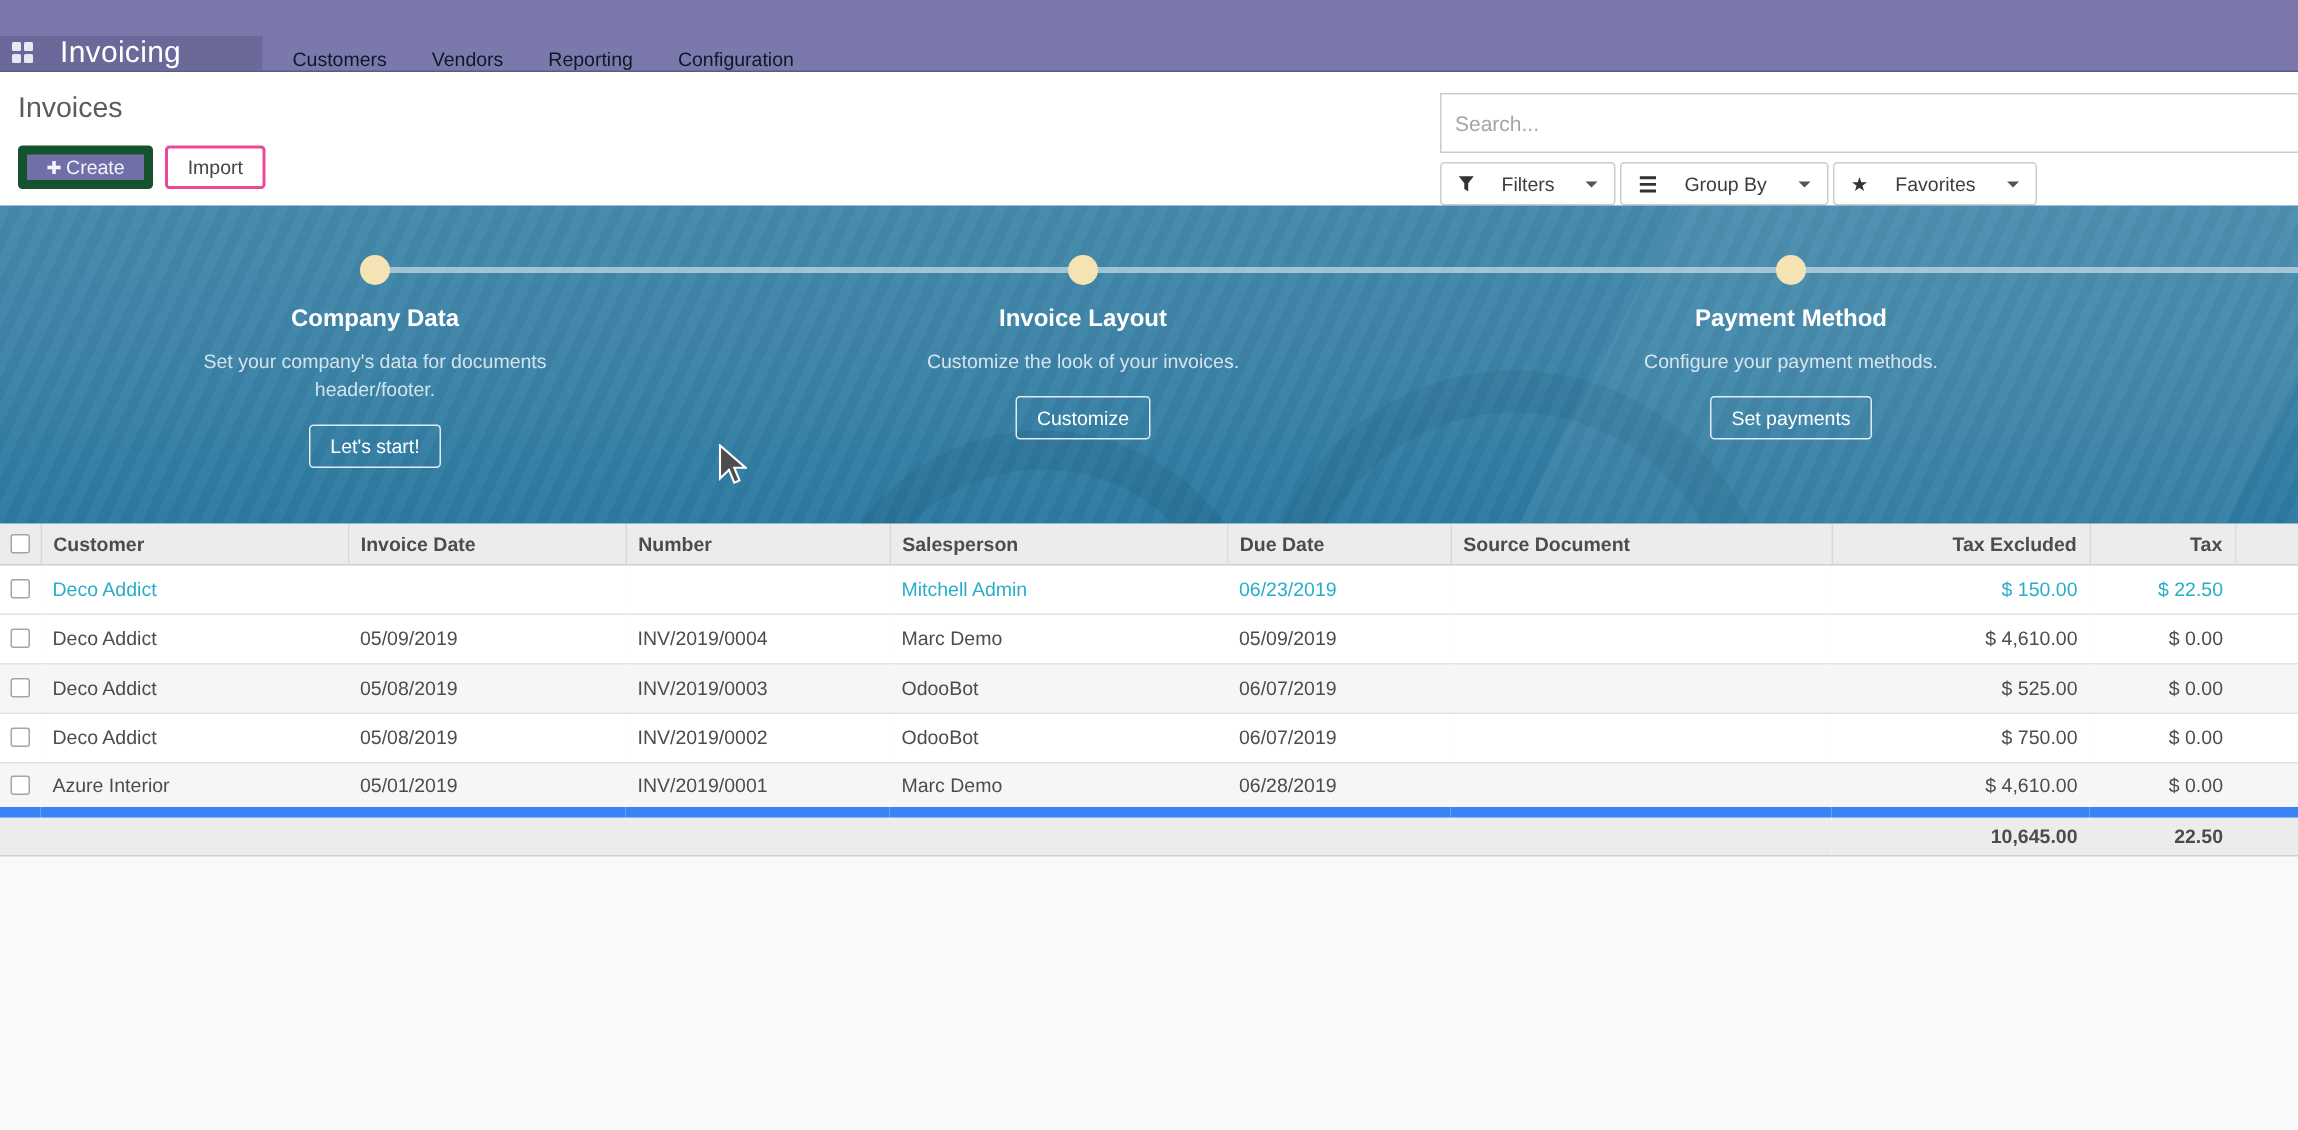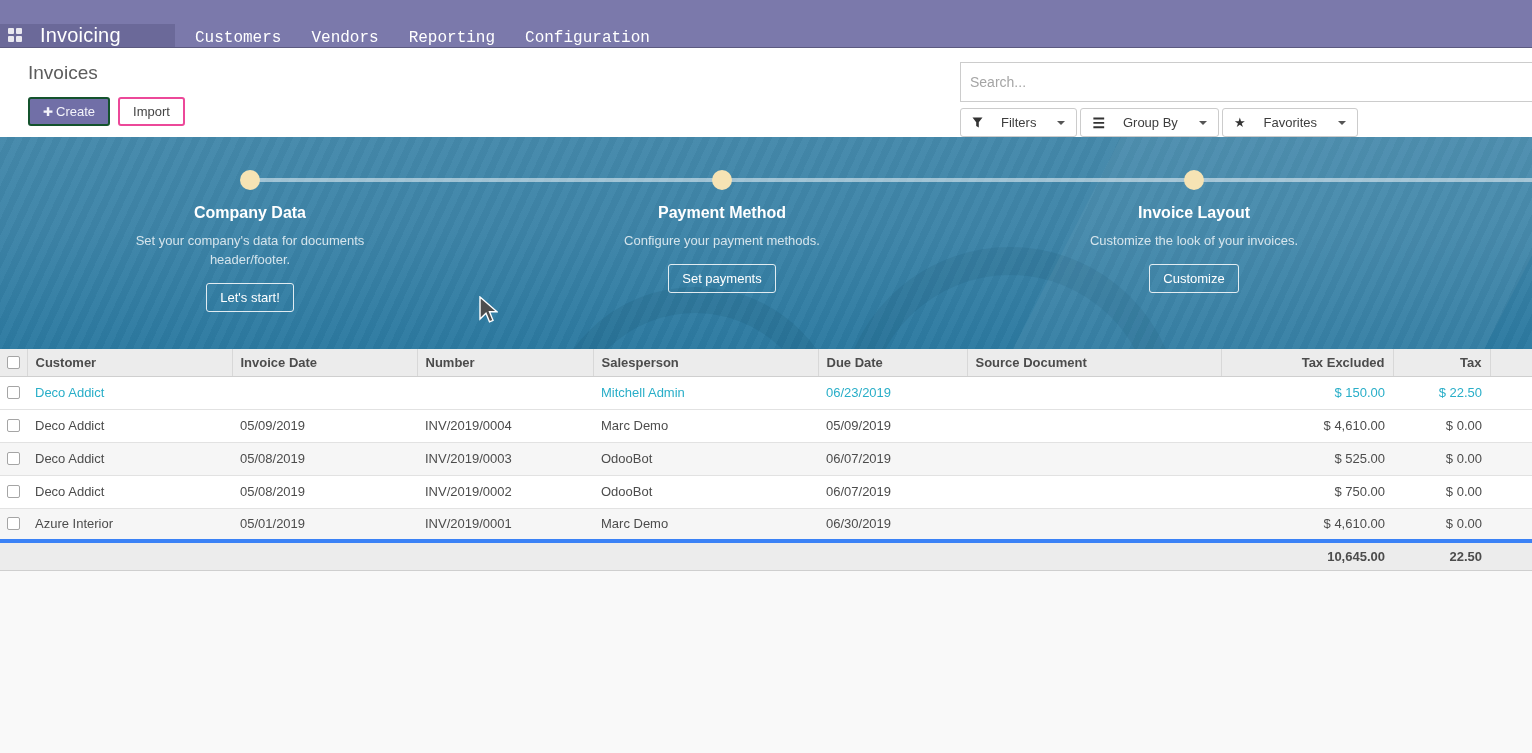--- a/index.html
+++ b/index.html
@@ -14,33 +14,33 @@
   }
   .brand-section {
     width: 175px; background: var(--navbar_brand_bg, #6b6999);
     display: flex; align-items: center; padding-left: 8px; gap: 17px;
   }
   .apps-icon { width: 15px; height: 15px; display: grid; grid-template-columns: 6px 6px; grid-template-rows: 6px 6px; gap: 2px; cursor: pointer; }
   .apps-icon span { background: rgba(255,255,255,0.85); border-radius: 1px; }
   .brand { color: #ffffff; font-size: 20px; letter-spacing: 0.2px; }
   .menu { list-style: none; display: flex; align-items: stretch; margin-left: 5px; }
   .menu li {
-    color: #ffffff; font-size: 16px; display: flex; align-items: center;
-    padding: 0 10px; margin: 0 5px; cursor: pointer; font-family: Liberation Mono, monospace;
+    color: #0f172a; font-size: 13px; display: flex; align-items: center;
+    padding: 0 10px; margin: 0 5px; cursor: pointer;
   }
 
   
   .control-panel {
     height: 89px; background: #ffffff; display: flex;
-    justify-content: space-between; padding: 14px 0 0 28px;
+    justify-content: space-between; padding: 14px 0 0 12px;
   }
   .cp-left .page-title { font-size: 19px; font-weight: 400; color: #5c5c5c; margin-bottom: 13px; }
   .cp-buttons { display: flex; gap: 8px; }
   .btn { font-family: inherit; font-size: 13px; height: 29px; padding: 0 13px; border-radius: 3px; cursor: pointer; }
-  .btn-create { background: var(--accent_purple, #716fa7); border: 2px solid #14532d; color: #f4f4fb; }
+  .btn-create { background: var(--accent_purple, #716fa7); border: 6px solid #14532d; color: #f4f4fb; }
   .btn-create .plus { font-size: 12px; margin-right: 3px; }
   .btn-import { background: #ffffff; border: 2px solid #ec4899; color: #444444; }
   .cp-right { width: 572px; display: flex; flex-direction: column; }
   .search-input {
     width: 100%; height: 40px; border: 1px solid #cccccc; border-right: none;
     font-family: inherit; font-size: 14px; color: #444; padding: 0 9px; outline: none;
   }
   .search-input::placeholder { color: #a5a5a5; }
   .filter-row { display: flex; gap: 3px; margin-top: 6px; }
   .btn-filter {
@@ -89,21 +89,21 @@
     background: #ffffff; color: #4c4c4c; height: 33px; padding: 0 8px;
     border-top: 1px solid #e2e2e2; overflow: hidden; white-space: nowrap;
   }
   tbody tr { cursor: pointer; }
   tbody tr.striped td { background: #f6f6f6; }
   tbody tr.highlighted td { color: var(--row_highlight, #29aec8); }
   tbody tr:first-child td { border-top: none; }
   th.num, td.num { text-align: right; }
   tfoot td {
     background: #ececec; height: 29px; padding: 0 8px; font-weight: bold; color: #4c4c4c;
-    border-top: 4px solid #3b82f6; border-bottom: 1px solid #cfcfcf;
+    border-top: 7px solid #3b82f6; border-bottom: 1px solid #cfcfcf;
   }
   .checkbox { width: 13px; height: 13px; border: 1px solid #a5a5a5; border-radius: 2px; background: #ffffff; margin: 0 auto; cursor: pointer; }
   .cb-cell { text-align: center; padding: 0 !important; }
 
   
   .cursor { position: absolute; left: 478px; top: 296px; z-index: 50; pointer-events: none; }
 </style>
 </head>
 <body>
 
@@ -165,32 +165,32 @@
   <div class="timeline-line"></div>
   <div class="steps">
 
       <div class="step">
         <div class="step-dot"></div>
         <h3>Company Data</h3>
         <p>Set your company's data for documents header/footer.</p>
         <button class="step-btn">Let's start!</button>
       </div>
 
+      <div class="step">
+        <div class="step-dot"></div>
+        <h3>Invoice Layout</h3>
+        <p>Customize the look of your invoices.</p>
+        <button class="step-btn">Customize</button>
+      </div>
+
       <div class="step striped">
         <div class="step-dot"></div>
         <h3>Payment Method</h3>
         <p>Configure your payment methods.</p>
         <button class="step-btn">Set payments</button>
-      </div>
-
-      <div class="step">
-        <div class="step-dot"></div>
-        <h3>Invoice Layout</h3>
-        <p>Customize the look of your invoices.</p>
-        <button class="step-btn">Customize</button>
       </div>
     </div>
 </div>
 
 <table>
   <colgroup>
     <col style="width:27px">
       <col style="width:205px">
       <col style="width:185px">
       <col style="width:176px">
@@ -280,21 +280,21 @@
       </tr>
 
       <tr class="striped">
         <td class="cb-cell">
           <div class="checkbox"></div>
         </td>
         <td>Azure Interior</td>
         <td>05/01/2019</td>
         <td>INV/2019/0001</td>
         <td>Marc Demo</td>
-        <td>06/30/2019</td>
+        <td>06/28/2019</td>
         <td></td>
         <td class="num">$ 4,610.00</td>
         <td class="num">$ 0.00</td>
         <td></td>
       </tr>
     </tbody>
   <tfoot>
     <tr>
       <td colspan="7"></td>
       <td class="num">10,645.00</td>

